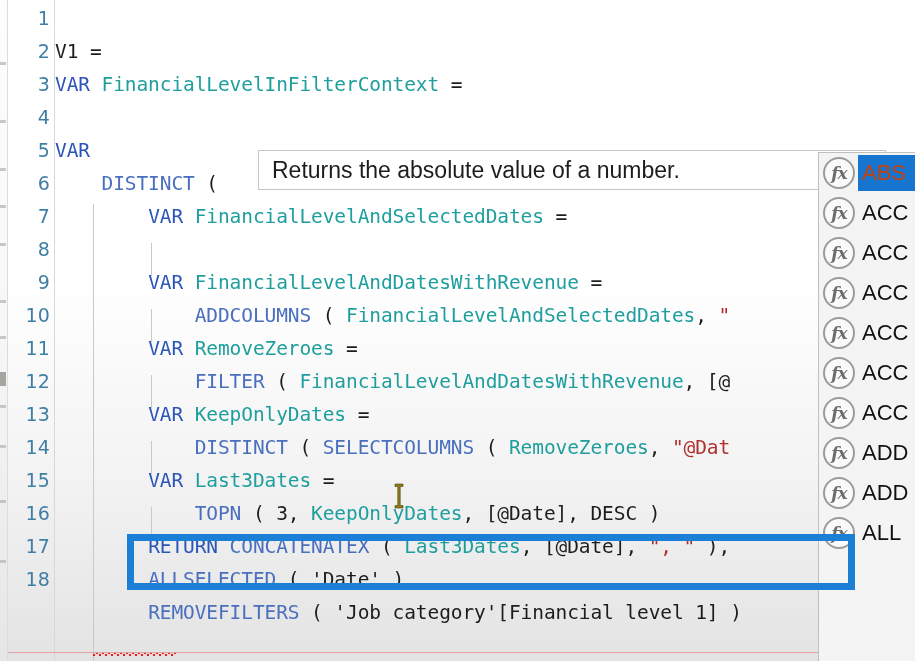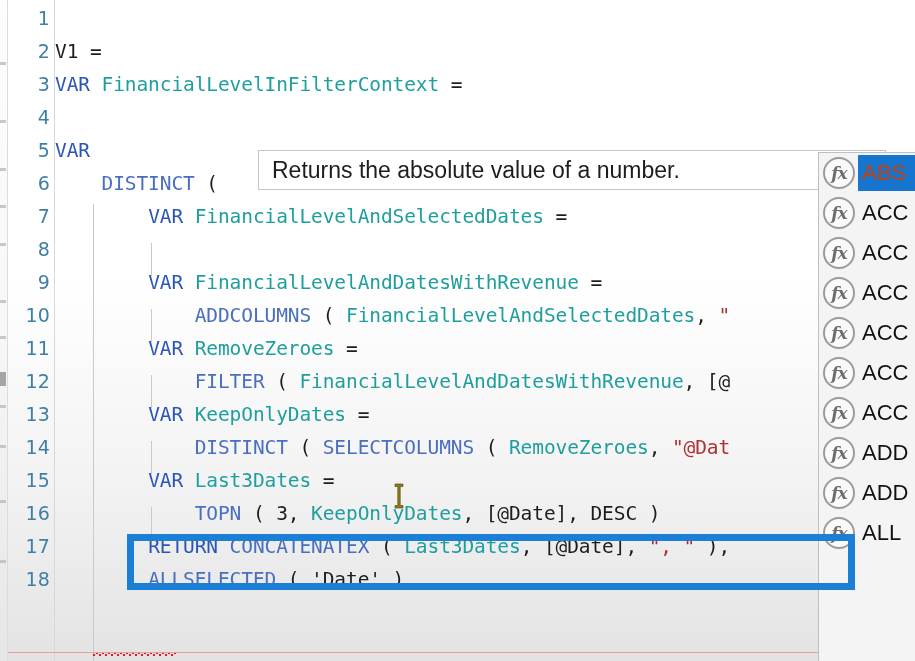--- a/index.html
+++ b/index.html
@@ -193,20 +193,21 @@
       <div class="cline" style="top: 238px;"><span class="plain">        </span><span class="kw">VAR </span><span class="var">FinancialLevelAndDatesWithRevenue</span><span class="plain"> =</span></div>
       <div class="cline" style="top: 271px; text-align: right;"><span class="plain">            </span><span class="fn">ADDCOLUMNS</span><span class="plain"> ( </span><span class="var">FinancialLevelAndSelectedDates</span><span class="plain">, </span><span class="str">"</span></div>
       <div class="cline" style="top: 304px;"><span class="plain">        </span><span class="kw">VAR </span><span class="var">RemoveZeroes</span><span class="plain"> =</span></div>
       <div class="cline" style="top: 337px;"><span class="plain">            </span><span class="fn">FILTER</span><span class="plain"> ( </span><span class="var">FinancialLevelAndDatesWithRevenue</span><span class="plain">, [@</span></div>
       <div class="cline" style="top: 370px;"><span class="plain">        </span><span class="kw">VAR </span><span class="var">KeepOnlyDates</span><span class="plain"> =</span></div>
       <div class="cline" style="top: 403px;"><span class="plain">            </span><span class="fn">DISTINCT</span><span class="plain"> ( </span><span class="fn">SELECTCOLUMNS</span><span class="plain"> ( </span><span class="var">RemoveZeroes</span><span class="plain">, </span><span class="str">"@Dat</span></div>
       <div class="cline" style="top: 436px;"><span class="plain">        </span><span class="kw">VAR </span><span class="var">Last3Dates</span><span class="plain"> =  </span></div>
       <div class="cline" style="top: 469px;"><span class="plain">            </span><span class="fn">TOPN</span><span class="plain"> ( 3, </span><span class="var">KeepOnlyDates</span><span class="plain">, [@Date], DESC )</span></div>
       <div class="cline" style="top: 502px;"><span class="plain">        </span><span class="kw">RETURN </span><span class="fn">CONCATENATEX</span><span class="plain"> ( </span><span class="var">Last3Dates</span><span class="plain">, [@Date], </span><span class="str">", "</span><span class="plain"> ),</span></div>
       <div class="cline" style="top: 535px;"><span class="plain">        </span><span class="fn">ALLSELECTED</span><span class="plain"> ( 'Date' ),</span></div>
+      <div class="cline" style="top: 568px;"><span class="plain">        </span><span class="fn">REMOVEFILTERS</span><span class="plain"> ( 'Job category'[Financial level 1] )</span></div>
     </div>
 
   <div class="squig" id="squiggle-18" style="left:92px;top:652px;width:84px;"></div>
   <div id="bottom-rule"></div>
 
 
   <div id="tip-description">Returns the absolute value of a number.</div>
 
   <div id="autocomplete">
       <div class="ac-item selected">

